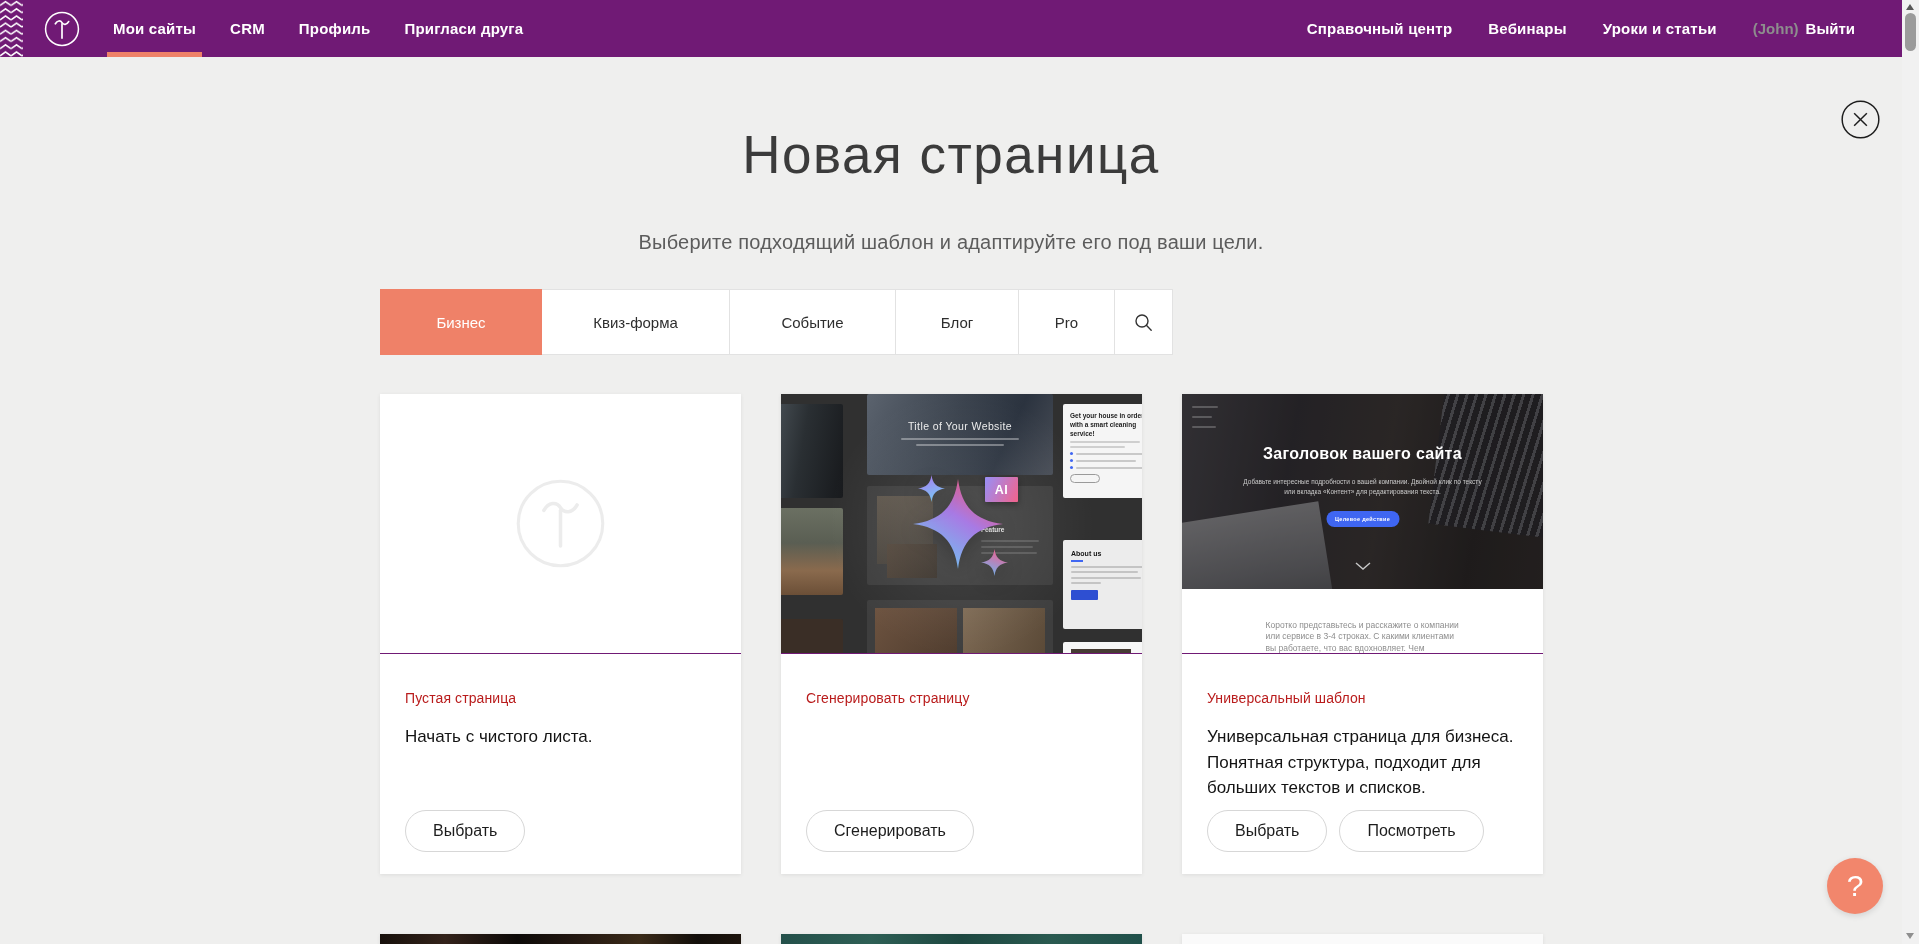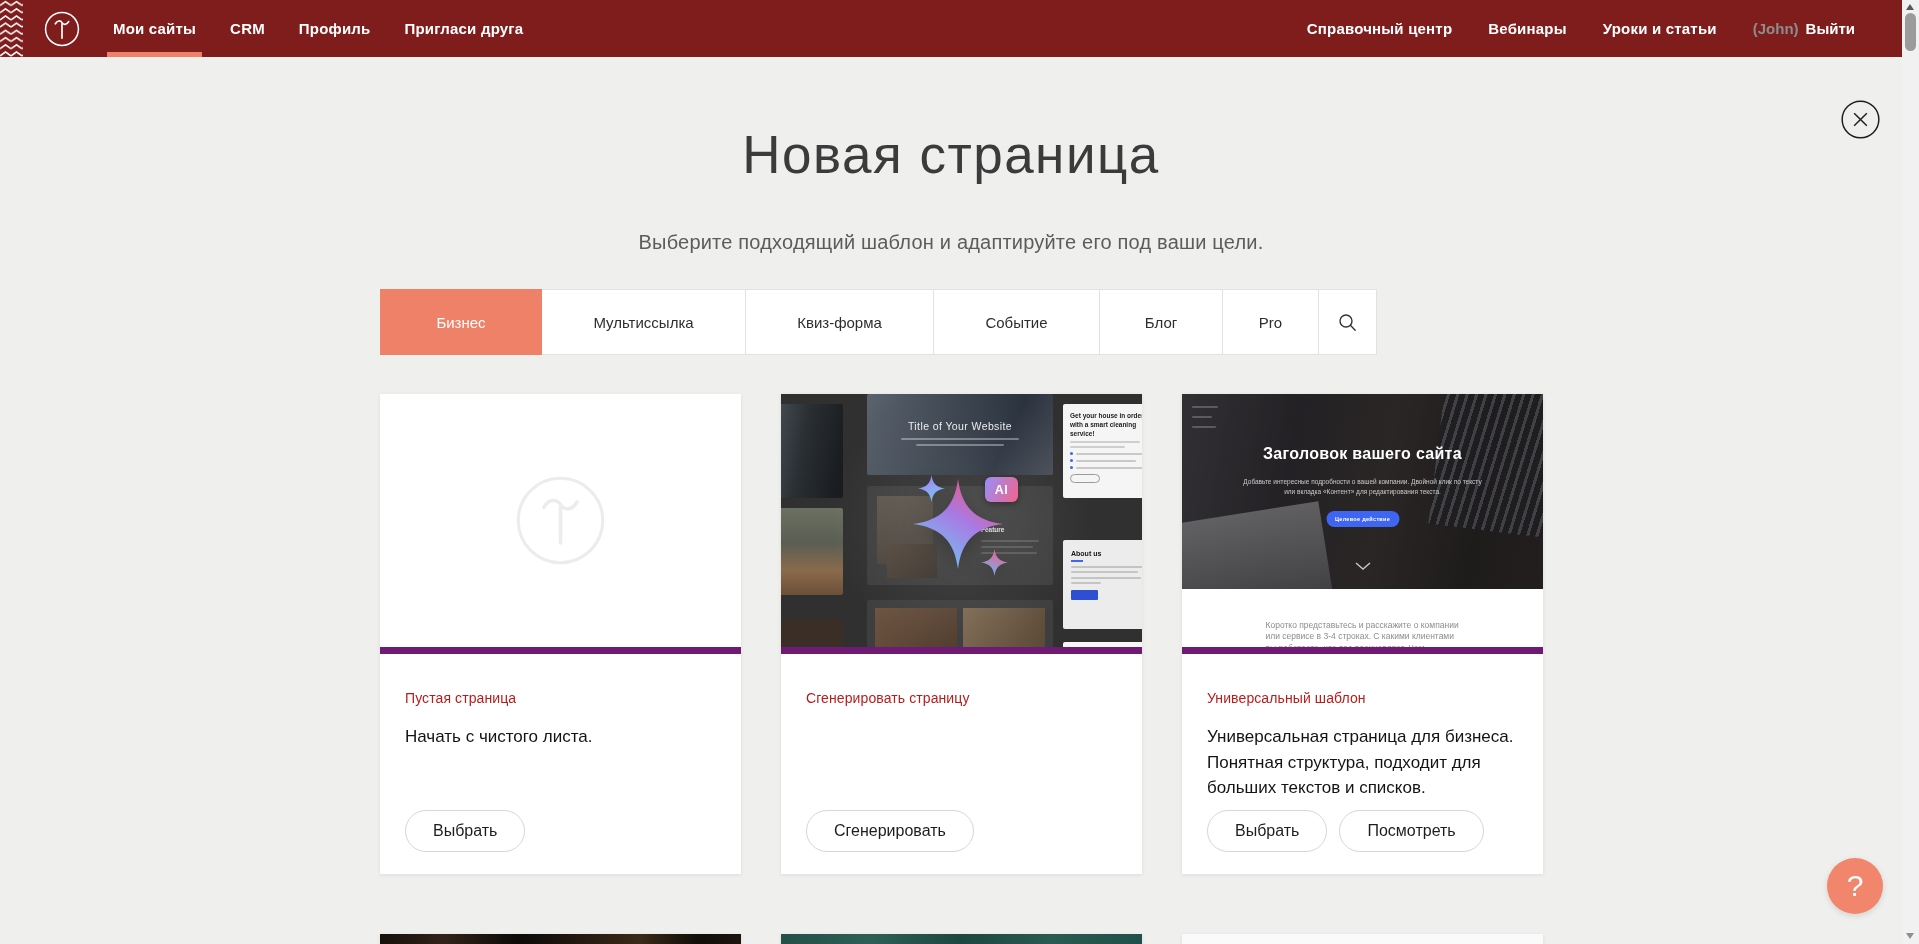--- a/index.html
+++ b/index.html
@@ -7,21 +7,21 @@
   body {
     position:relative; overflow:hidden;
     background:#efefee;
     font-family:"Liberation Sans", sans-serif;
     -webkit-font-smoothing:antialiased;
   }
 
   
   .topnav {
     position:absolute; top:0; left:0; width:1902px; height:57px;
-    background:#7f1d1d; display:flex; align-items:center;text-align:center;
+    background:#701a75; display:flex; align-items:center;text-align:center;
   }
   .zigzag { position:absolute; left:0; top:0; width:23px; height:57px; }
   .logo { position:absolute; left:43px; top:10px; width:38px; height:38px; cursor:pointer; }
   .nav-left { display:flex; gap:34px; margin-left:113px; height:57px; }
   .nav-item {
     color:#fff; font-size:15px; font-weight:700; letter-spacing:.2px;
     display:flex; align-items:center; height:57px; position:relative; cursor:pointer; white-space:nowrap;
   }
   .nav-item.active::after {
     content:""; position:absolute; left:-6px; right:-6px; bottom:0; height:5px; background:#ef8168;
@@ -64,21 +64,21 @@
   .tab.t4{width:166px}.tab.t5{width:123px}.tab.t6{width:96px}.tab.t7{width:58px}
 
   
   .cards-row { position:absolute; left:380px; display:flex; gap:40px; }
   .row1 { top:394px; }
   .row2 { top:934px; }
   .card {
     width:361px; height:480px; background:#fff; position:relative;
     box-shadow:0 1px 4px rgba(0,0,0,.08); cursor:pointer;
   }
-  .card-img { position:relative; height:260px; overflow:hidden; border-bottom:7px solid #701a75; }
+  .card-img { position:relative; height:260px; overflow:hidden; border-bottom:1px solid #701a75; }
   .card-body { padding:36px 25px 0; }
   .card-title { font-size:14px; font-weight:400; color:#b91c1c; letter-spacing:.1px; }
   .card-desc { margin-top:18px; font-size:17px; line-height:1.5; color:#141414; }
   .card-actions { position:absolute; bottom:22px; left:25px; display:flex; gap:12px; }
   .pill-btn {
     border:1px solid #d7d7d7; border-radius:24px; background:#fff;
     padding:11px 27px; font-size:16px; color:#1d1d1d; cursor:pointer;
     font-family:"Liberation Sans", sans-serif; white-space:nowrap;
   }
 
@@ -114,21 +114,21 @@
   .tF .pillxs { width:30px; height:9px; border:1px solid #9a9a9a; border-radius:5px; margin-top:5px; }
   .tG { left:282px; top:146px; width:92px; height:89px; background:#ececec; padding:10px 8px; }
   .tG .head { font-size:7px; font-weight:700; color:#141414; }
   .tG .ul { width:12px; height:2px; background:#3f66f2; margin-top:3px; }
   .tG .gl { height:2px; background:#c4c4c4; border-radius:1px; margin-top:3.5px; }
   .tG .btn { width:27px; height:10px; background:#2e4fd2; border-radius:1px; margin-top:6px; }
   .tH { left:282px; top:248px; width:92px; height:40px; background:#f7f7f7; }
   .tH .p { position:absolute; left:8px; top:7px; width:60px; height:33px; background:#453b33; }
   .spark { position:absolute; filter:drop-shadow(0 6px 10px rgba(0,0,0,.28)); }
   .ai-badge {
-    position:absolute; left:204px; top:83px; width:33px; height:25px; border-radius:6px;
+    position:absolute; left:204px; top:83px; width:33px; height:25px; border-radius:1px;
     background:linear-gradient(115deg,#9b8df2 5%,#ef6590 95%);
     display:flex; align-items:center; justify-content:center;
     color:#fff; font-size:12.5px; font-weight:700; letter-spacing:.5px;
     box-shadow:0 2px 6px rgba(0,0,0,.35);
   }
 
   
   .hero3 { position:absolute; left:0; top:0; right:0; height:195px; overflow:hidden;
     background:linear-gradient(100deg,#48474c 0%,#302e32 30%,#3b3633 55%,#272422 80%,#2f2a27 100%); }
   .hero3 .laptop { position:absolute; left:-14px; bottom:-36px; width:160px; height:112px;
@@ -211,21 +211,20 @@
     <line x1="13.5" y1="13.5" x2="26.5" y2="26.5" stroke="#1d1d1d" stroke-width="1.5"></line>
     <line x1="26.5" y1="13.5" x2="13.5" y2="26.5" stroke="#1d1d1d" stroke-width="1.5"></line>
   </svg>
 </button>
 
 <h1 class="page-title">Новая страница</h1>
 <p class="page-subtitle">Выберите подходящий шаблон и адаптируйте его под ваши цели.</p>
 
 <div class="tabs">
   <div class="tab t0 active">Бизнес</div>
-  <div class="tab t2">Мультиссылка</div>
   <div class="tab t3">Квиз-форма</div>
   <div class="tab t4">Событие</div>
   <div class="tab t5">Блог</div>
   <div class="tab t6">Pro</div>
   <div class="tab t7">
     <svg width="19" height="19" viewBox="0 0 19 19">
       <circle cx="8" cy="8" r="6" fill="none" stroke="#333" stroke-width="1.4"></circle>
       <line x1="12.6" y1="12.6" x2="17.2" y2="17.2" stroke="#333" stroke-width="1.4" stroke-linecap="round"></line>
     </svg>
   </div>

